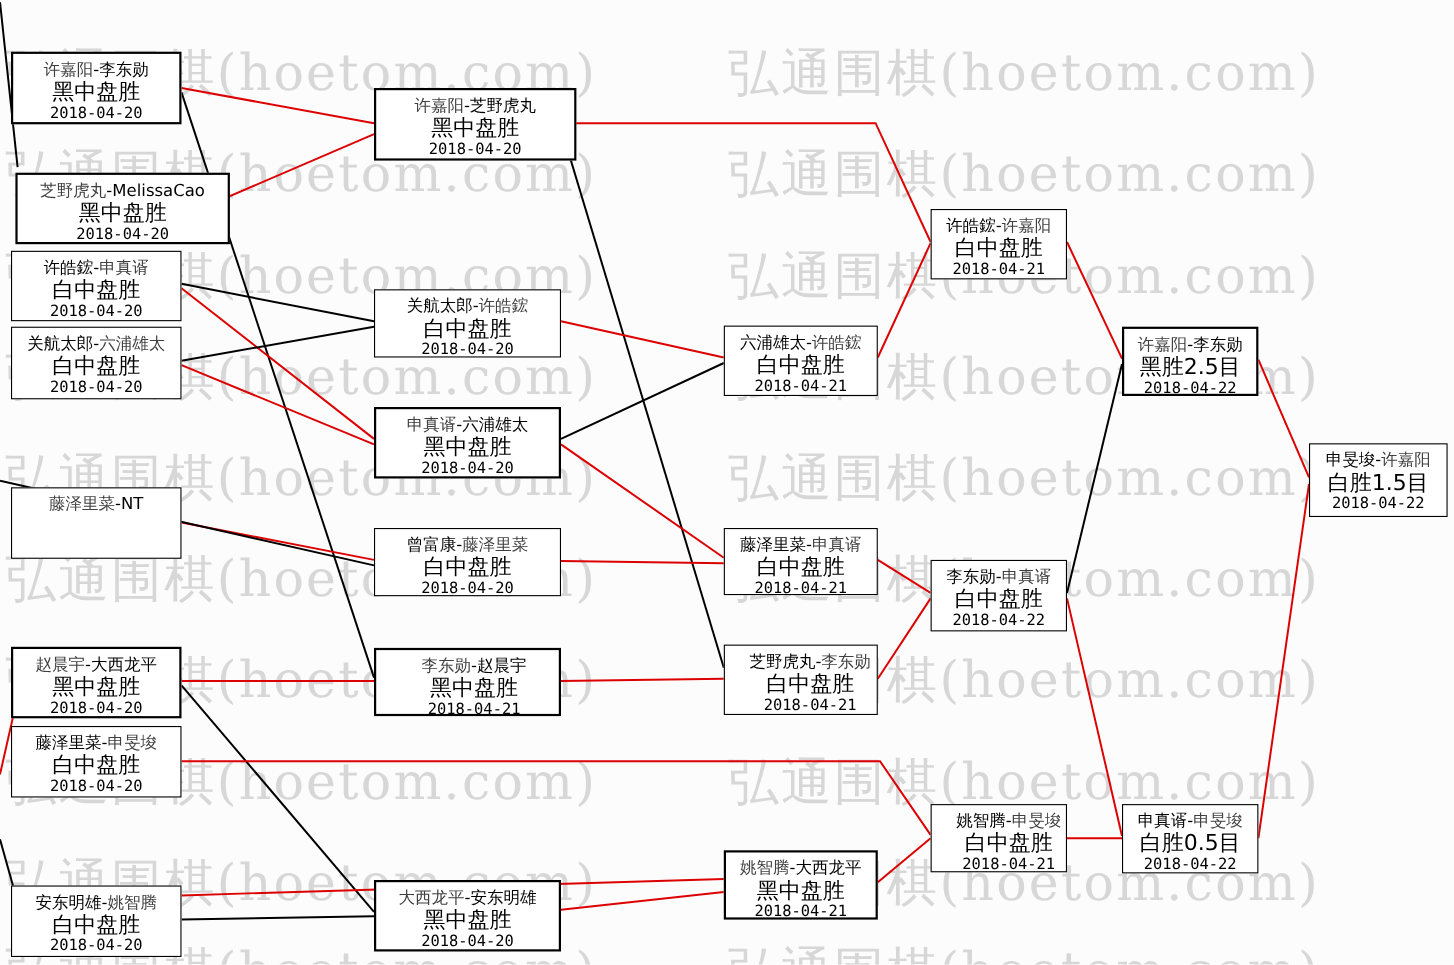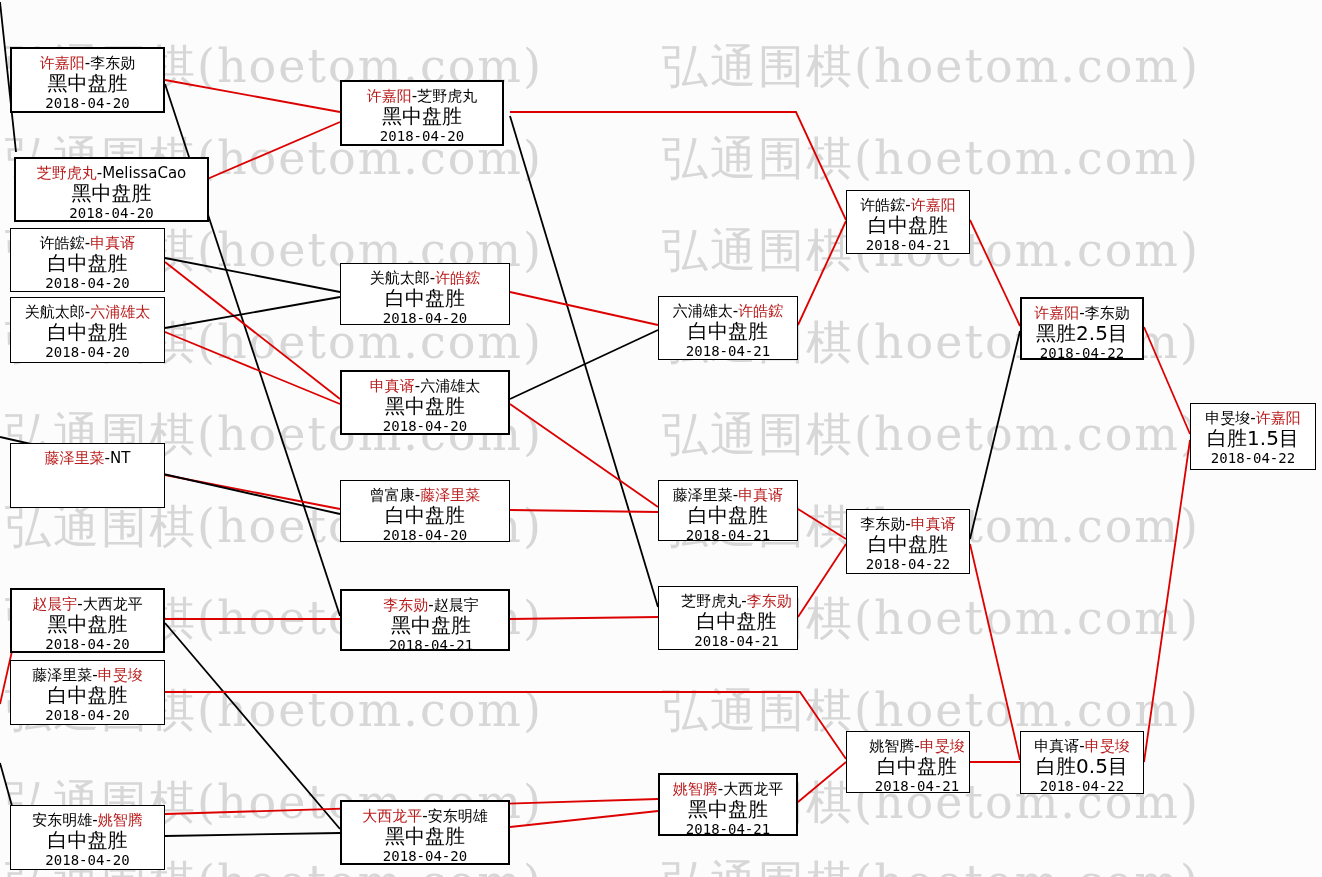--- a/index.html
+++ b/index.html
@@ -15,21 +15,21 @@
   }
   #edge-layer{position:absolute;left:0;top:0;z-index:1;}
   .box{
     position:absolute;z-index:2;box-sizing:border-box;
     background:#ffffff;border:1px solid #000;
     text-align:center;color:#000;font-size:15px;line-height:20px;
     padding-top:4px;
   }
   .box.bold{border-width:2px;}
   .names{white-space:nowrap;}
-  .w{color:#b91c1c;margin-top:20px;}
+  .w{color:#404040;margin-top:20px;}
   .result{font-size:20px;}
   .date{font-family:"DejaVu Sans Mono","Liberation Mono",monospace;font-size:14px;}
 </style>
 </head>
 <body>
 
 <div id="stage">
   <div id="watermark-layer">
       <div class="wm" style="left: 5px; top: 36px;">弘通围棋(hoetom.com)</div>
       <div class="wm" style="left: 662px; top: 36px;">弘通围棋(hoetom.com)</div>
@@ -123,21 +123,21 @@
       <div class="box" style="left: 10px; top: 660px; width: 155px; height: 65px;">
         <div class="names"><span class="">藤泽里菜</span><span>-</span><span class="w">申旻埈</span></div>
         <div class="result">白中盘胜</div>
         <div class="date">2018-04-20</div>
       </div>
       <div class="box" style="left: 10px; top: 805px; width: 155px; height: 65px;">
         <div class="names"><span class="">安东明雄</span><span>-</span><span class="w">姚智腾</span></div>
         <div class="result">白中盘胜</div>
         <div class="date">2018-04-20</div>
       </div>
-      <div class="box bold" style="left: 340px; top: 80px; width: 164px; height: 66px;">
+      <div class="box bold" style="left: 340px; top: 80px; width: 184px; height: 66px;">
         <div class="names"><span class="w">许嘉阳</span><span>-</span><span class="">芝野虎丸</span></div>
         <div class="result">黑中盘胜</div>
         <div class="date">2018-04-20</div>
       </div>
       <div class="box" style="left: 340px; top: 263px; width: 170px; height: 62px;">
         <div class="names"><span class="">关航太郎</span><span>-</span><span class="w">许皓鋐</span></div>
         <div class="result">白中盘胜</div>
         <div class="date">2018-04-20</div>
       </div>
       <div class="box bold" style="left: 340px; top: 370px; width: 170px; height: 65px;">

